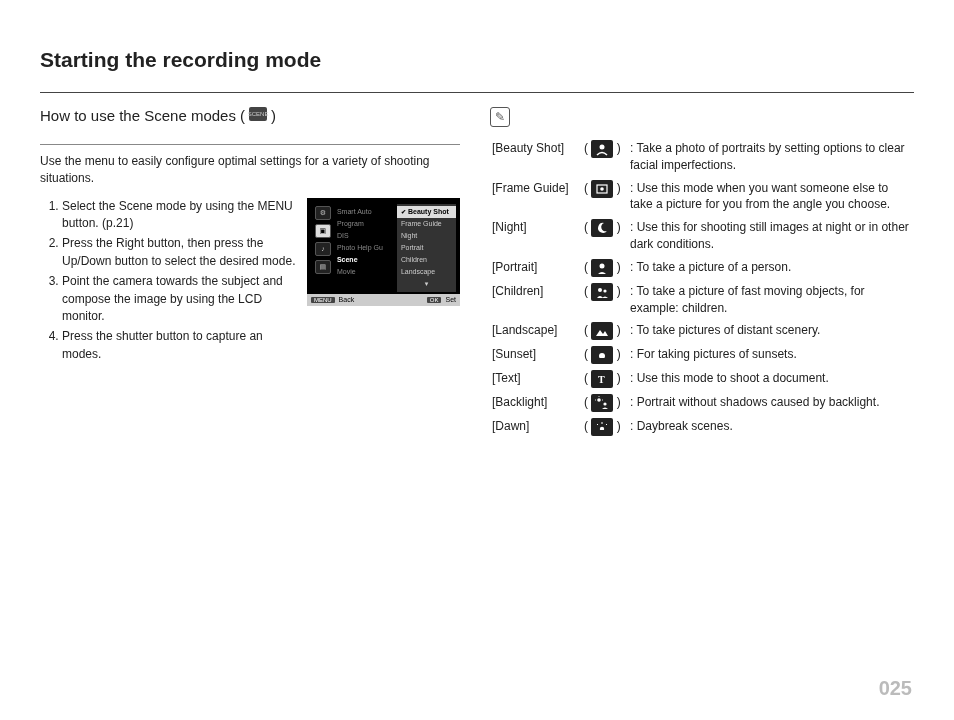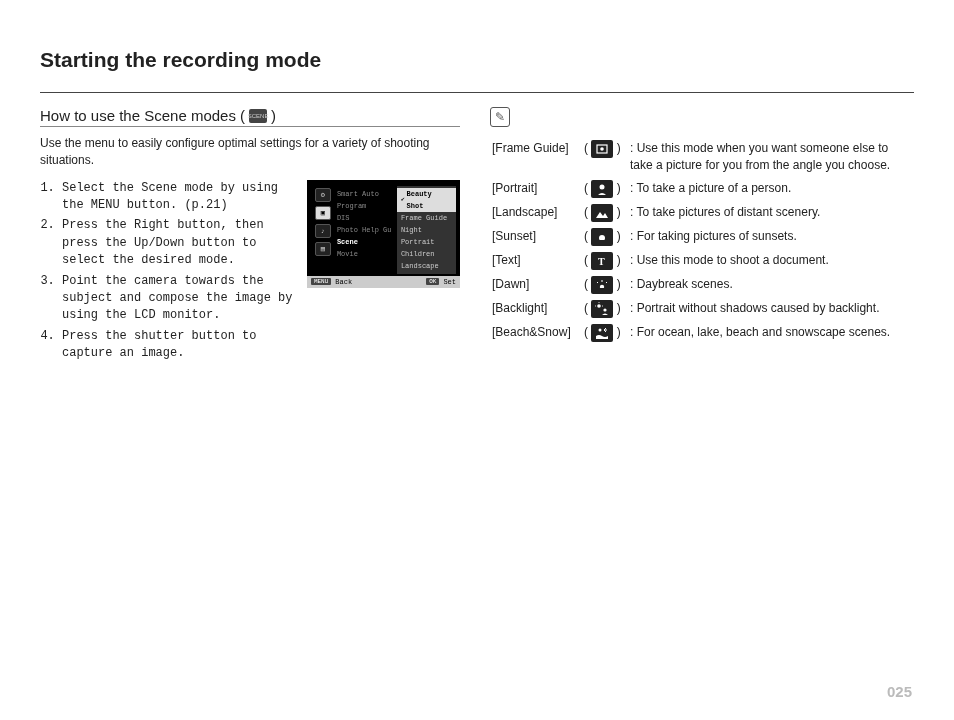--- a/index.html
+++ b/index.html
@@ -20,33 +20,32 @@
     padding-bottom: 20px;
     margin-bottom: 14px;
   }
   .columns { display: flex; gap: 30px; }
   .col-left { width: 420px; }
   .col-right { flex: 1; }
   h2.section {
     font-size: 15px;
     font-weight: normal;
     border-bottom: 1px solid #888;
-    padding-bottom: 2px;
+    padding-bottom: 20px;
     margin-bottom: 8px;
     display: flex;
-    align-items: center;
     gap: 4px;
   }
   .scene-title-icon {
     display:inline-flex; width:18px; height:14px; background:#444;
     border-radius:2px; align-items:center; justify-content:center;
     font-size:6px; color:#ccc;
   }
   p.intro { font-size: 12px; line-height: 1.4; margin-bottom: 11px; }
-  .steps-row { display:flex; gap:10px;font-family:Liberation Mono, monospace; }
+  .steps-row { display:flex; gap:10px; }
   ol.steps {
     list-style: decimal;
     padding-left: 22px;
     font-size: 12px;
     line-height: 1.45;
     width: 260px;
   }
   ol.steps li { margin-bottom: 3px; }
   .lcd {
     width: 155px; height: 108px; background:#000; color:#bbb;
@@ -100,21 +99,21 @@
   table.scenes td.iconcell { white-space:nowrap; width:46px;}
   .scn-ico {
     display:inline-flex; width:22px; height:18px; background:#222;
     border-radius:2px; align-items:center; justify-content:center;
     color:#fff; vertical-align:middle;
   }
   .scn-ico svg { width:14px; height:14px; }
   table.scenes td.desc { }
   .page-num {
     position:absolute; right:42px; bottom:20px;
-    font-size:15px; font-weight:bold; color:#bbb;
+    font-size:20px; font-weight:bold; color:#bbb;
   }
 </style>
 </head>
 <body>
 
 <h1 class="page-title">Starting the recording mode</h1>
 
 <div class="columns">
 
   <div class="col-left">
@@ -123,21 +122,21 @@
       <span class="scene-title-icon">SCENE</span>
       <span>)</span>
     </h2>
     <p class="intro">Use the menu to easily configure optimal settings for a variety of shooting situations.</p>
 
     <div class="steps-row">
       <ol class="steps">
         <li>Select the Scene mode by using the MENU button. (p.21)</li>
         <li>Press the Right button, then press the Up/Down button to select the desired mode.</li>
         <li>Point the camera towards the subject and compose the image by using the LCD monitor.</li>
-        <li>Press the shutter button to capture an image.</li>
+        <li>Press the shutter button to capture an modes.</li>
       </ol>
 
       <div class="lcd">
         <div class="lcd-left">
           <div class="tab">⚙</div>
           <div class="tab active">▣</div>
           <div class="tab">♪</div>
           <div class="tab">▤</div>
         </div>
         <div class="lcd-middle">
@@ -171,38 +170,65 @@
   </div>
 
   <div class="col-right">
     <div class="note-row">
       <div class="note-ico">✎</div>
     </div>
 
     <table class="scenes">
       <tbody id="scene-body">
           <tr>
+            <td class="label">[Beauty Shot]</td>
+            <td class="iconcell">(&nbsp;<span class="scn-ico">
+                <svg viewBox="0 0 14 14">
+                  <use href="#i-beauty"></use>
+                </svg>
+              </span>&nbsp;)</td>
+            <td class="desc">: Take a photo of portraits by setting options to clear facial imperfections.</td>
+          </tr>
+          <tr>
             <td class="label">[Frame Guide]</td>
             <td class="iconcell">(&nbsp;<span class="scn-ico">
                 <svg viewBox="0 0 14 14">
                   <use href="#i-frame"></use>
                 </svg>
               </span>&nbsp;)</td>
             <td class="desc">: Use this mode when you want someone else to take a picture for you from the angle you choose.</td>
           </tr>
           <tr>
+            <td class="label">[Night]</td>
+            <td class="iconcell">(&nbsp;<span class="scn-ico">
+                <svg viewBox="0 0 14 14">
+                  <use href="#i-night"></use>
+                </svg>
+              </span>&nbsp;)</td>
+            <td class="desc">: Use this for shooting still images at night or in other dark conditions.</td>
+          </tr>
+          <tr>
             <td class="label">[Portrait]</td>
             <td class="iconcell">(&nbsp;<span class="scn-ico">
                 <svg viewBox="0 0 14 14">
                   <use href="#i-portrait"></use>
                 </svg>
               </span>&nbsp;)</td>
             <td class="desc">: To take a picture of a person.</td>
           </tr>
           <tr>
+            <td class="label">[Children]</td>
+            <td class="iconcell">(&nbsp;<span class="scn-ico">
+                <svg viewBox="0 0 14 14">
+                  <use href="#i-children"></use>
+                </svg>
+              </span>&nbsp;)</td>
+            <td class="desc">: To take a picture of fast moving objects, for example: children.</td>
+          </tr>
+          <tr>
             <td class="label">[Landscape]</td>
             <td class="iconcell">(&nbsp;<span class="scn-ico">
                 <svg viewBox="0 0 14 14">
                   <use href="#i-landscape"></use>
                 </svg>
               </span>&nbsp;)</td>
             <td class="desc">: To take pictures of distant scenery.</td>
           </tr>
           <tr>
             <td class="label">[Sunset]</td>
@@ -216,45 +242,36 @@
           <tr>
             <td class="label">[Text]</td>
             <td class="iconcell">(&nbsp;<span class="scn-ico">
                 <svg viewBox="0 0 14 14">
                   <use href="#i-text"></use>
                 </svg>
               </span>&nbsp;)</td>
             <td class="desc">: Use this mode to shoot a document.</td>
           </tr>
           <tr>
+            <td class="label">[Backlight]</td>
+            <td class="iconcell">(&nbsp;<span class="scn-ico">
+                <svg viewBox="0 0 14 14">
+                  <use href="#i-backlight"></use>
+                </svg>
+              </span>&nbsp;)</td>
+            <td class="desc">: Portrait without shadows caused by backlight.</td>
+          </tr>
+          <tr>
             <td class="label">[Dawn]</td>
             <td class="iconcell">(&nbsp;<span class="scn-ico">
                 <svg viewBox="0 0 14 14">
                   <use href="#i-dawn"></use>
                 </svg>
               </span>&nbsp;)</td>
             <td class="desc">: Daybreak scenes.</td>
-          </tr>
-          <tr>
-            <td class="label">[Backlight]</td>
-            <td class="iconcell">(&nbsp;<span class="scn-ico">
-                <svg viewBox="0 0 14 14">
-                  <use href="#i-backlight"></use>
-                </svg>
-              </span>&nbsp;)</td>
-            <td class="desc">: Portrait without shadows caused by backlight.</td>
-          </tr>
-          <tr>
-            <td class="label">[Beach&amp;Snow]</td>
-            <td class="iconcell">(&nbsp;<span class="scn-ico">
-                <svg viewBox="0 0 14 14">
-                  <use href="#i-beach"></use>
-                </svg>
-              </span>&nbsp;)</td>
-            <td class="desc">: For ocean, lake, beach and snowscape scenes.</td>
           </tr>
         </tbody>
     </table>
   </div>
 
 </div>
 
 <div class="page-num">025</div>
 
 <svg width="0" height="0" style="position:absolute">

